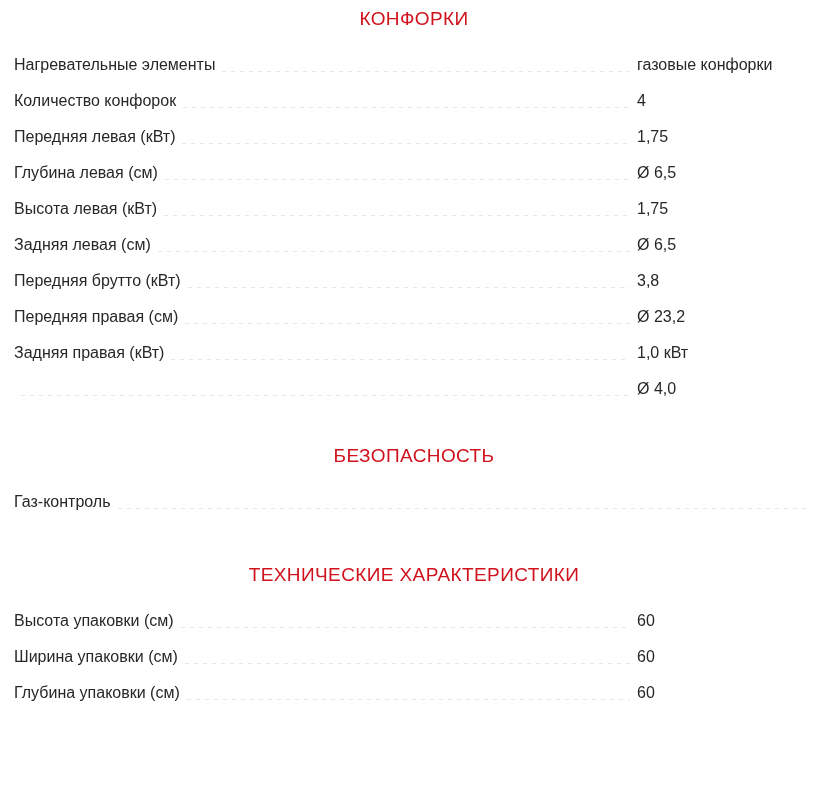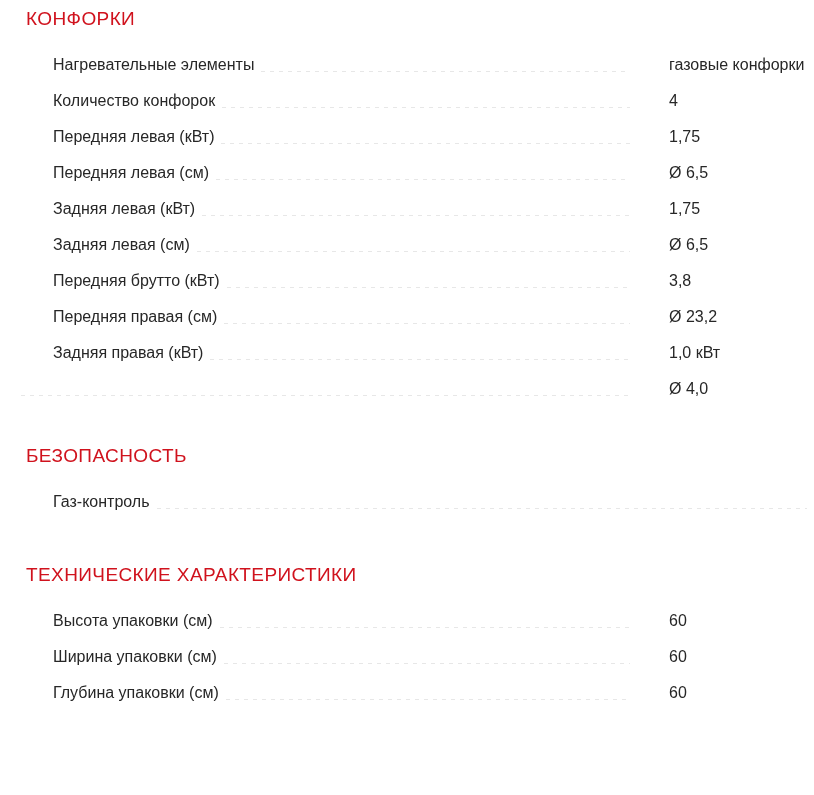--- a/index.html
+++ b/index.html
@@ -19,53 +19,52 @@
     padding:8px 0 12px 14px;
   }
   .section{display:block;}
   .section-title{
     color:var(--red);
     font-size:19px;
     line-height:22px;
     font-weight:400;
     letter-spacing:.4px;
     text-transform:uppercase;
-    margin:0 0 17px 12px;
+    margin:0 0 17px 0;
+    text-align:center;
   }
   .section:nth-of-type(2){margin-top:38px;}
   .section:nth-of-type(3){margin-top:44px;}
   .spec-row{
     display:flex;
     align-items:center;
     height:36px;
   }
   .spec-label{
     white-space:nowrap;
     font-size:16px;
     color:var(--text);
-    margin-left:39px;
   }
   .spec-leader{
     flex:1 1 auto;
     height:1px;
     align-self:flex-end;
     margin:0 7px 11px 7px;
     background:repeating-linear-gradient(90deg,var(--leader) 0 4px,transparent 4px 9px);
   }
   .spec-value-wrap{
     flex:0 0 177px;
     width:177px;
     display:flex;
     align-items:center;
     white-space:nowrap;
   }
   .spec-value{
     font-size:16px;
     color:var(--text);
-    margin-left:32px;
   }
   .help-icon{
     display:inline-flex;
     align-items:center;
     justify-content:center;
     width:17px;height:17px;
     margin-left:10px;
     border-radius:3px;
     background:var(--red);
     color:#fff;
@@ -104,30 +103,30 @@
   <div class="spec-row">
     <span class="spec-label">Передняя левая (кВт)</span>
     <span class="spec-leader"></span>
     <span class="spec-value-wrap">
       <span class="spec-value">1,75</span>
 
     </span>
   </div>
 
   <div class="spec-row">
-    <span class="spec-label">Передняя левая (см)</span>
+    <span class="spec-label">Глубина левая (см)</span>
     <span class="spec-leader"></span>
     <span class="spec-value-wrap">
       <span class="spec-value">Ø 6,5</span>
 
     </span>
   </div>
 
   <div class="spec-row">
-    <span class="spec-label">Задняя левая (кВт)</span>
+    <span class="spec-label">Высота левая (кВт)</span>
     <span class="spec-leader"></span>
     <span class="spec-value-wrap">
       <span class="spec-value">1,75</span>
 
     </span>
   </div>
 
   <div class="spec-row">
     <span class="spec-label">Задняя левая (см)</span>
     <span class="spec-leader"></span>

